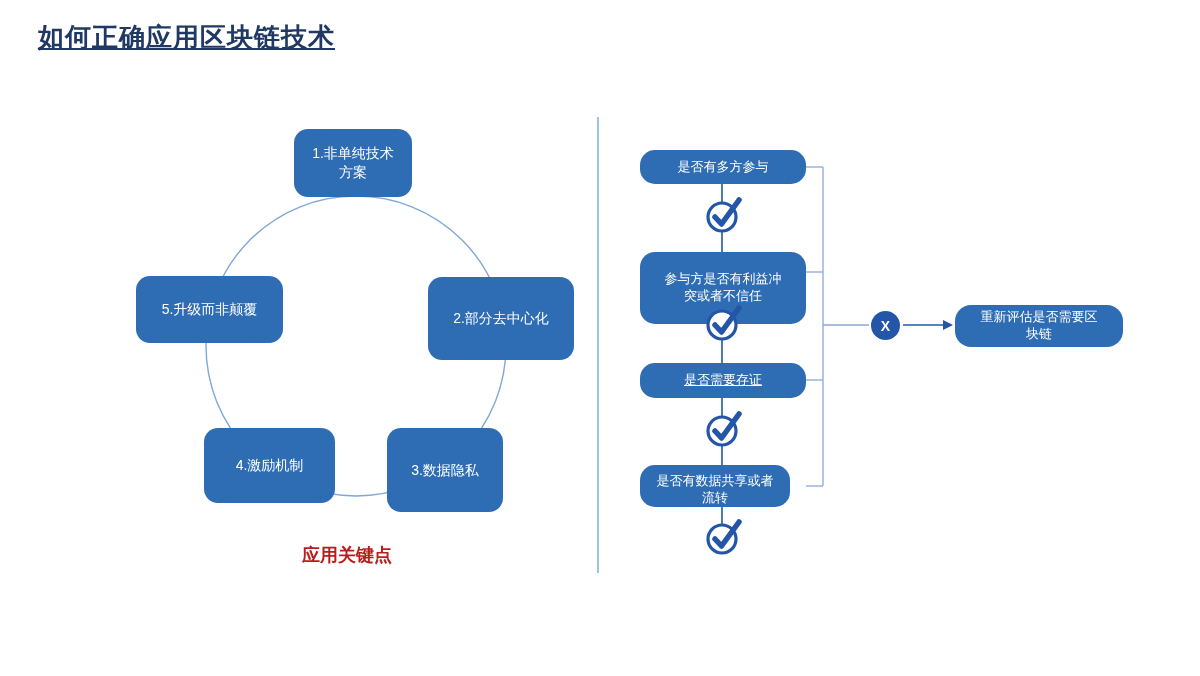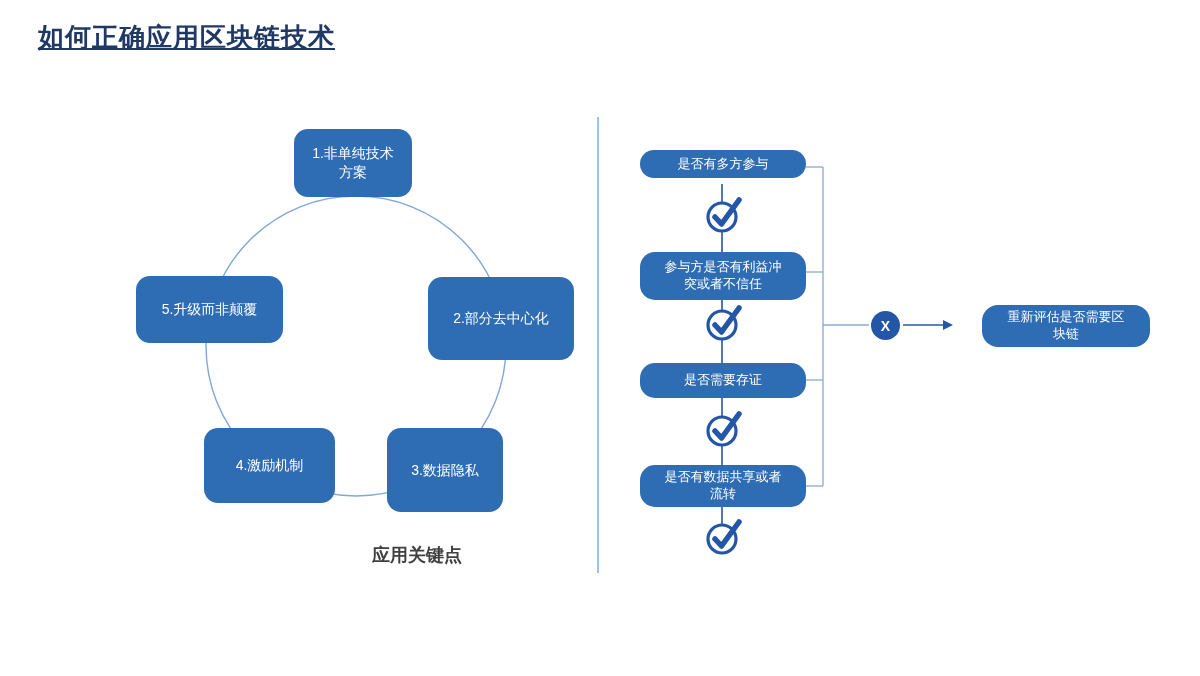--- a/index.html
+++ b/index.html
@@ -31,42 +31,42 @@
   }
   
   .kp1{left:294px;top:129px;width:118px;height:68px;font-size:14px;padding:0 12px;box-sizing:content-box;}
   .kp1{width:94px;padding:0 12px;}
   .kp2{left:428px;top:277px;width:146px;height:83px;font-size:14px;}
   .kp3{left:387px;top:428px;width:116px;height:84px;font-size:14px;}
   .kp4{left:204px;top:428px;width:131px;height:75px;font-size:14px;}
   .kp5{left:136px;top:276px;width:147px;height:67px;font-size:14px;}
   
   .pill{border-radius:15px;font-size:13px;line-height:1.3;}
-  .q1{left:640px;top:150px;width:166px;height:28px;}
-  .q2{left:640px;top:252px;width:126px;height:40px;padding:4px 20px;}
-  .q3{left:640px;top:363px;width:166px;height:35px;}
-  .q4{left:640px;top:465px;width:126px;height:42px;padding:0 20px;}
-  .result{left:955px;top:305px;width:128px;height:42px;padding:0 20px;border-radius:16px;margin-left:27px;}
+  .q1{left:640px;top:150px;width:166px;height:34px;}
+  .q2{left:640px;top:252px;width:126px;height:40px;padding:16px 20px;}
+  .q3{left:640px;top:363px;width:166px;height:35px;text-decoration:underline;}
+  .q4{left:640px;top:465px;width:126px;height:42px;padding:0 12px;align-items:flex-end;}
+  .result{left:955px;top:305px;width:128px;height:42px;padding:0 20px;border-radius:16px;}
   .q2,.q4,.result{box-sizing:content-box;}
   .check{position:absolute;z-index:3;}
   .c1{left:703px;top:192px;}
   .c2{left:703px;top:300px;}
   .c3{left:703px;top:406px;}
   .c4{left:703px;top:514px;}
   .xmark{
     position:absolute;z-index:3;
     left:871px;top:311px;width:29px;height:29px;
     background:#2456A8;border-radius:50%;
     color:#ffffff;font-weight:bold;font-size:14px;
     display:flex;align-items:center;justify-content:center;
   }
   .section-label{
     position:absolute;z-index:2;
-    font-size:18px;font-weight:bold;color:#404040;
-    text-align:right;width:160px;
+    font-size:18px;font-weight:bold;color:#b91c1c;
+    text-align:left;width:160px;
   }
   .label-left{left:302px;top:543px;}
   .label-right{left:773px;top:545px;}
 </style>
 </head>
 <body>
 
 <div class="slide">
 
   <div class="title">如何正确应用区块链技术</div>

